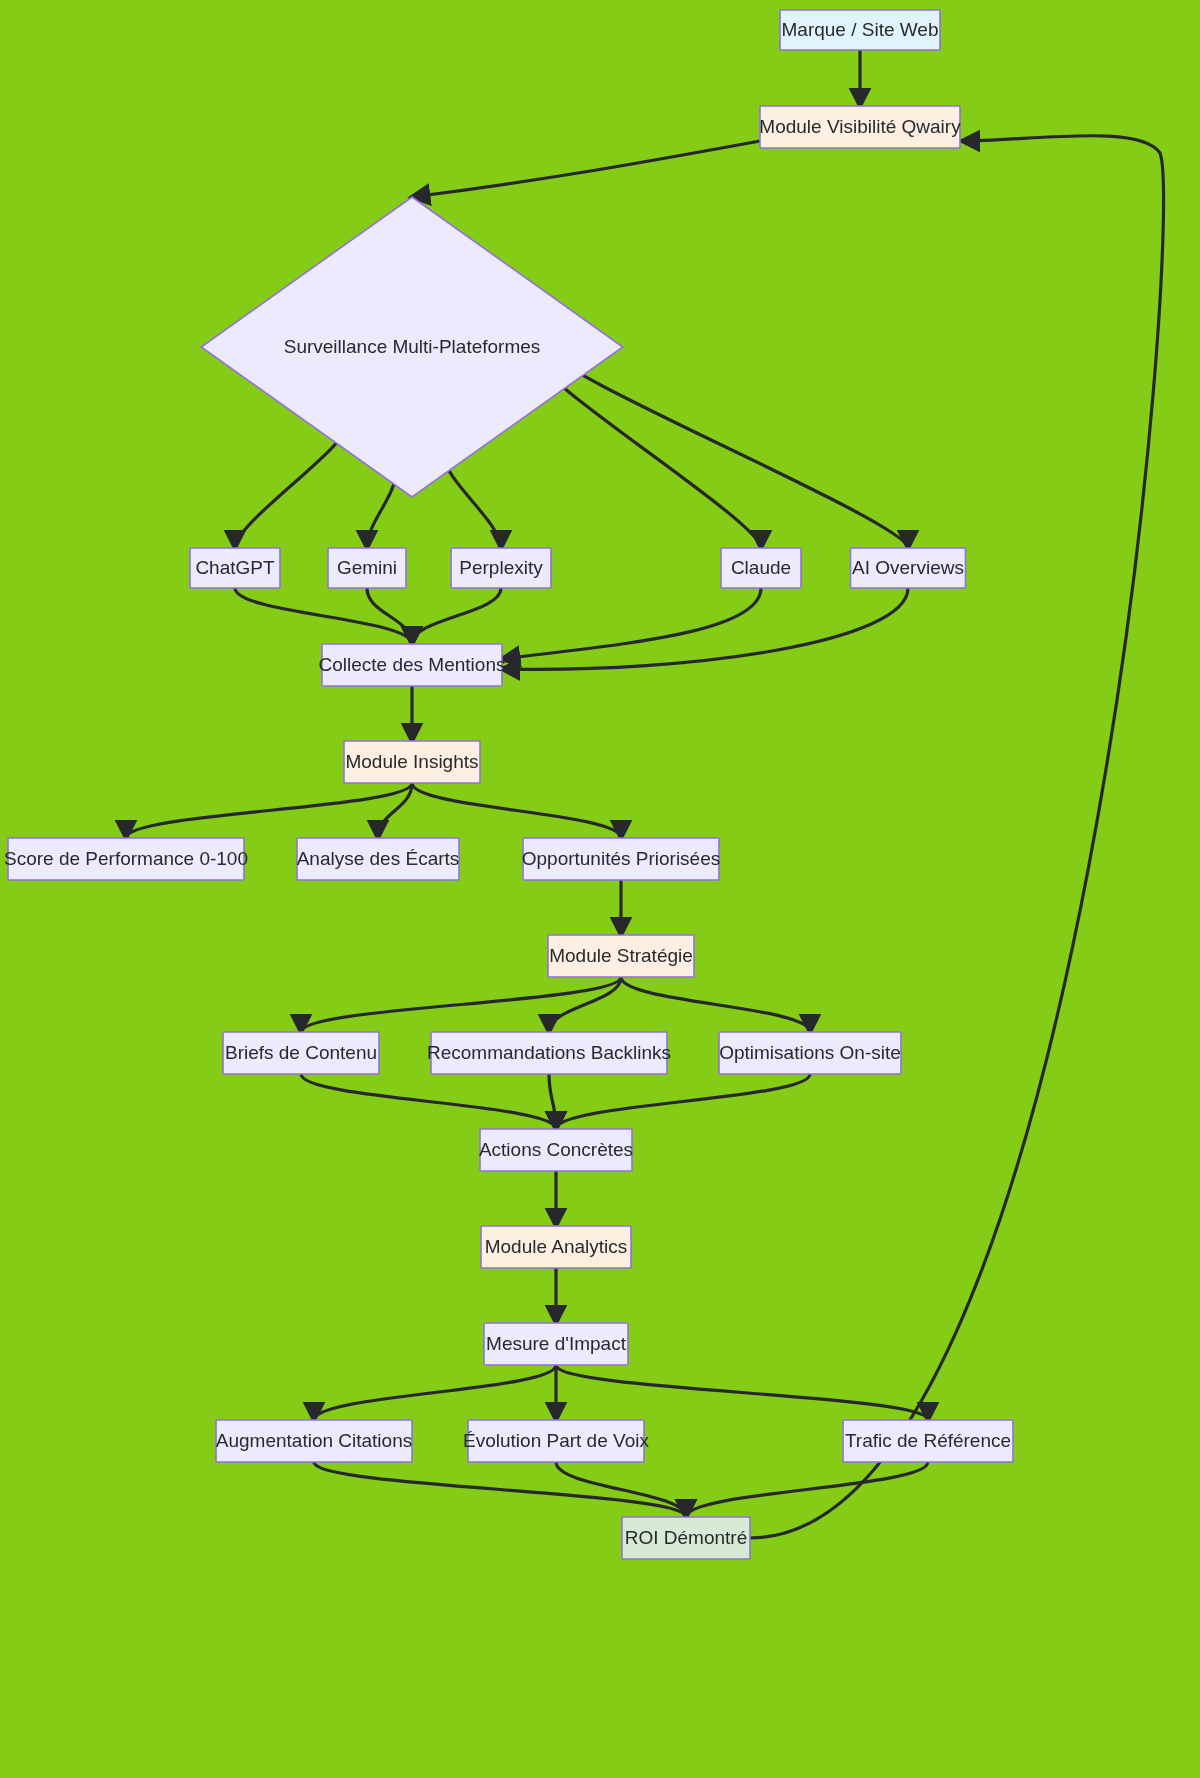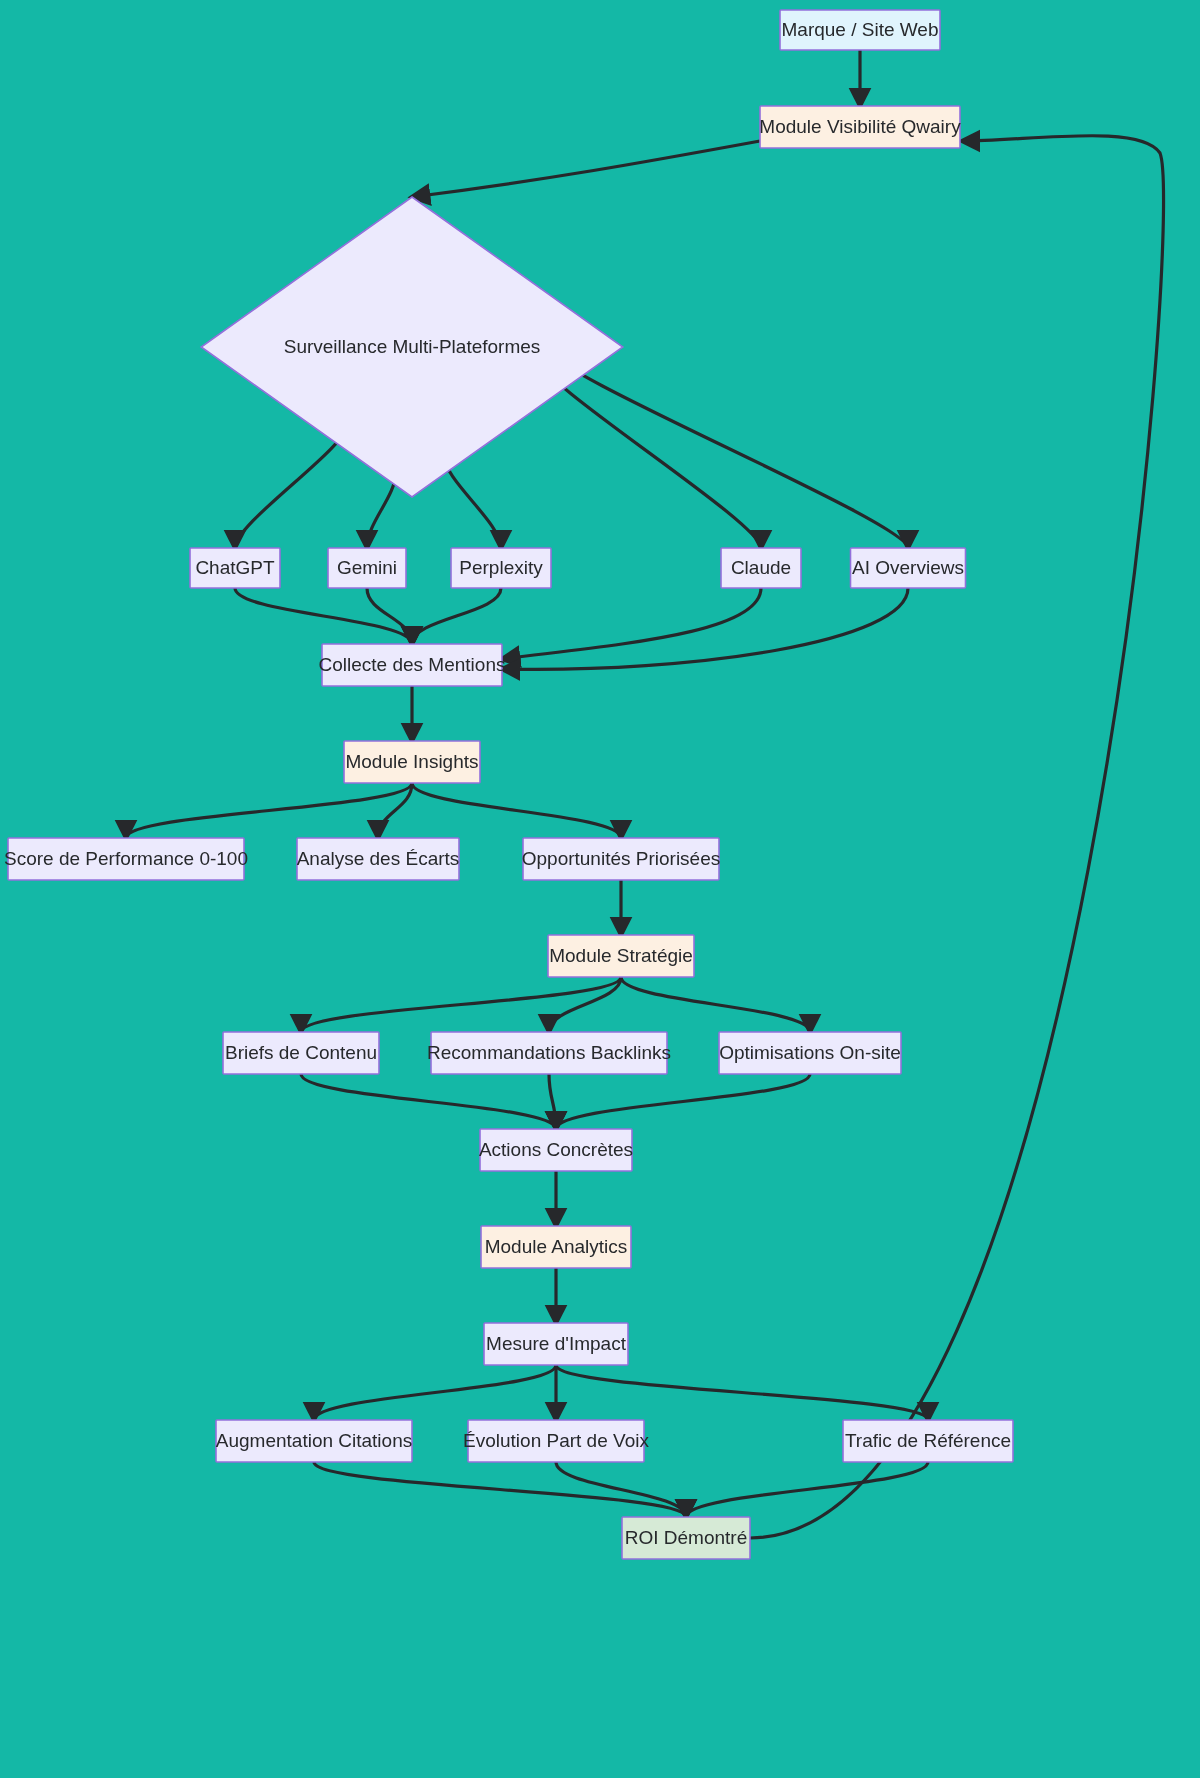--- a/index.html
+++ b/index.html
@@ -10,21 +10,21 @@
   body {
     width: 1200px;
     height: 1778px;
     font-family: "Liberation Sans", sans-serif;
     overflow: hidden;
   }
   #diagram-root {
     position: relative;
     width: 1200px;
     height: 1778px;
-    background: #14b8a6;
+    background: #84cc16;
   }
   svg.flow {
     display: block;
     width: 1200px;
     height: 1778px;
   }
   .edge-path {
     fill: none;
     stroke: #26282b;
     stroke-width: 3.2;

